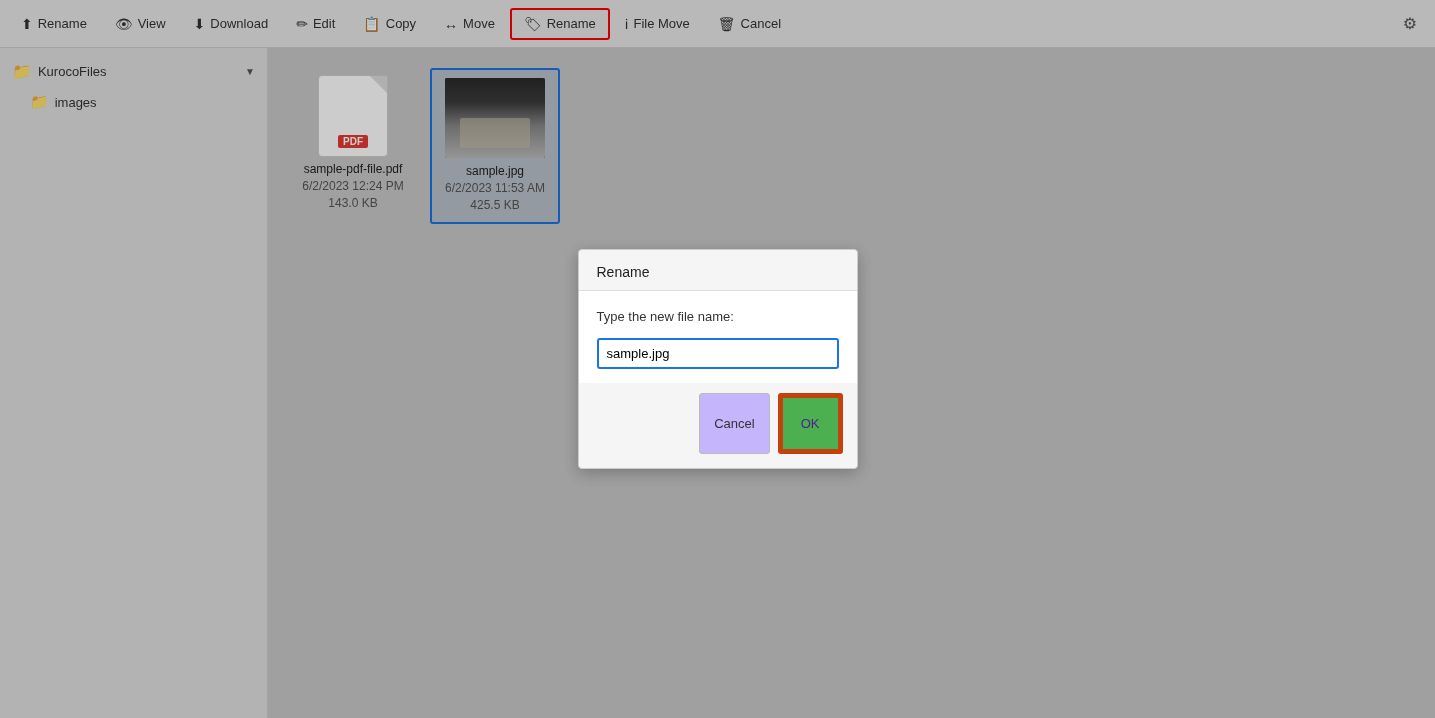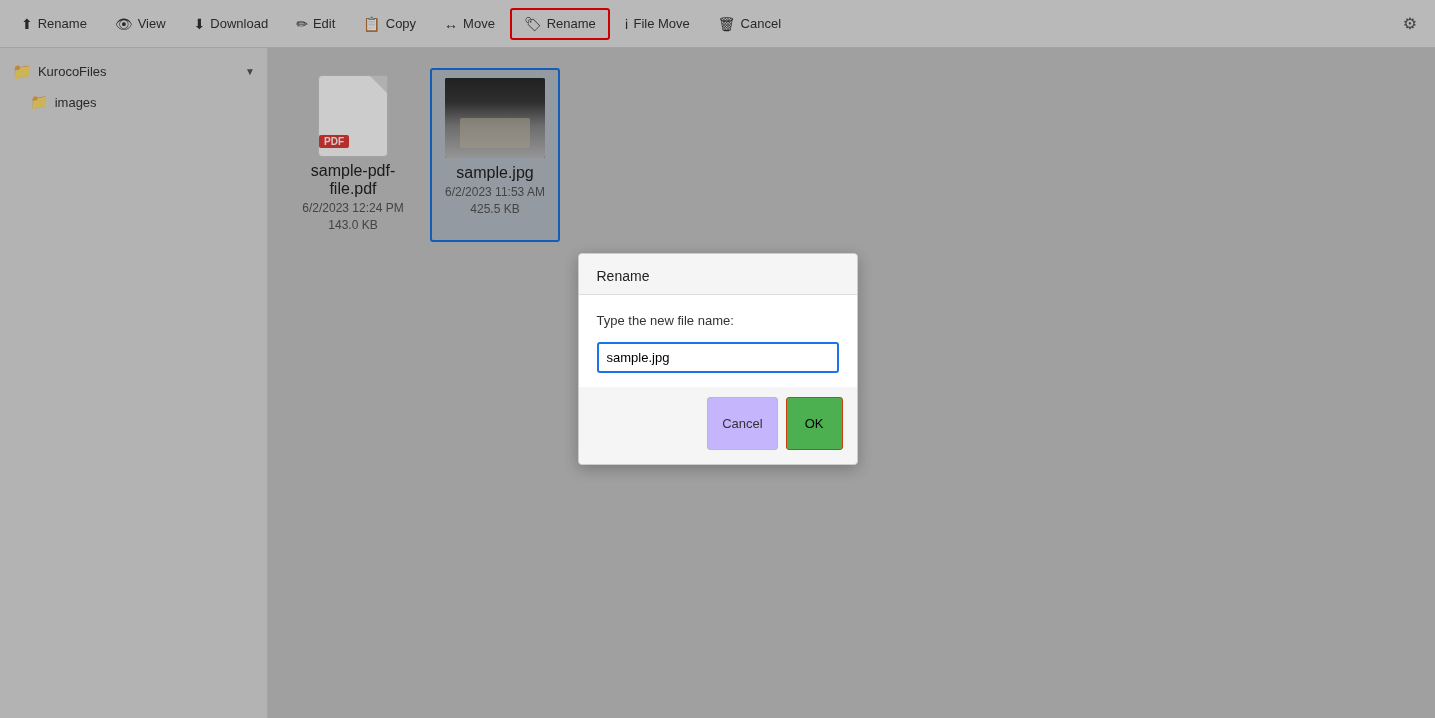--- a/index.html
+++ b/index.html
@@ -92,31 +92,31 @@
     }
     .file-item.selected {
       border: 2px solid #1a73e8;
       background: rgba(26, 115, 232, 0.08);
     }
     .file-item .file-thumb {
       width: 100px; height: 80px;
       display: flex; align-items: center; justify-content: center;
       margin-bottom: 6px;
     }
-    .file-item .file-name { font-size: 16px; color: #222; text-align: center; margin-bottom: 2px; }
+    .file-item .file-name { font-size: 12px; color: #222; text-align: center; margin-bottom: 2px; }
     .file-item .file-meta { font-size: 12px; color: #555; text-align: center; line-height: 1.4; }
 
     
     .pdf-icon {
       width: 70px; height: 82px;
       background: white;
       border: 1px solid #ccc;
       border-radius: 4px;
       display: flex; flex-direction: column;
-      align-items: flex-start; justify-content: flex-end;
+      align-items: center; justify-content: flex-end;
       padding-bottom: 8px;
       position: relative;
     }
     .pdf-icon::before {
       content: '';
       position: absolute; top: 0; right: 0;
       width: 16px; height: 16px;
       background: #ddd;
       border-left: 1px solid #ccc;
       border-bottom: 1px solid #ccc;
@@ -212,25 +212,25 @@
       background: #c4b5fd;
       border: 1px solid #bbb;
       border-radius: 3px;
       cursor: pointer;
       font-size: 13px;
       color: #333;
     }
     .btn-ok {
       padding: 18px 18px;
       background: #4caf50;
-      border: 1px solid #c2410c;
-      border-radius: 3px;
-      cursor: pointer;
-      font-size: 13px;
-      color: #000000;
+      border: 5px solid #c2410c;
+      border-radius: 3px;
+      cursor: pointer;
+      font-size: 13px;
+      color: #4c1d95;
       font-weight: 500;
     }
   </style>
 </head>
 <body>
 
 <div class="toolbar">
   <button class="toolbar-btn">
     <span class="btn-icon">⬆</span>
     <span>Rename</span>

